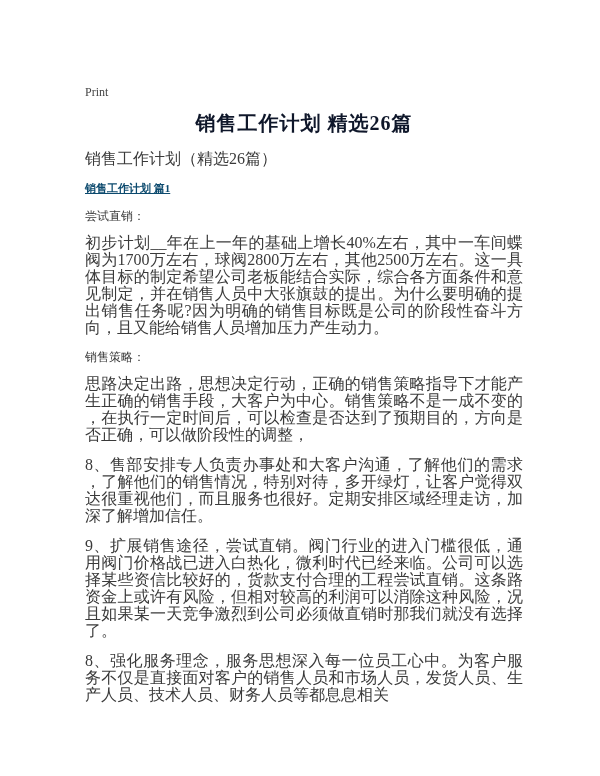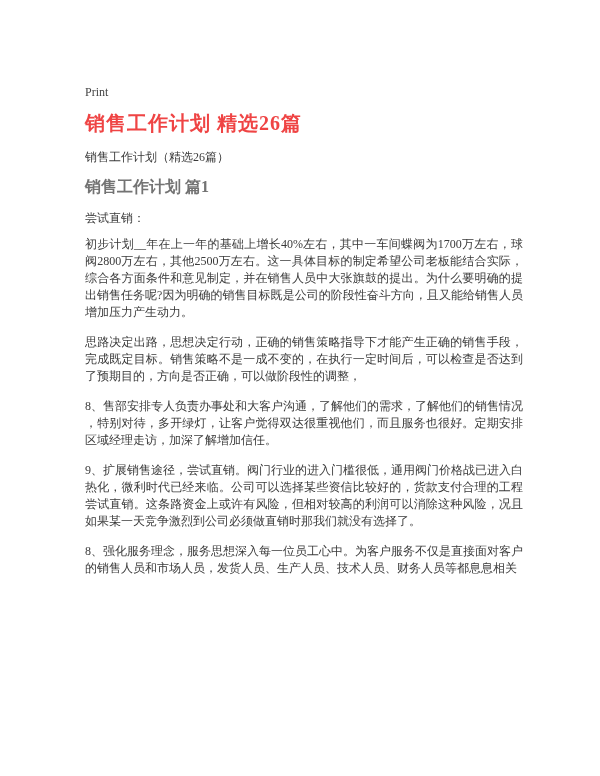--- a/index.html
+++ b/index.html
@@ -25,44 +25,45 @@
   .print-label {
     font-size: 12px;
     color: #444444;
     margin: 0 0 10px 0;
     cursor: pointer;
     display: inline-block;
   }
   .doc-title {
     font-size: 20px;
     font-weight: 700;
-    text-align: left;
+    text-align: center;
     margin: 0 0 12px 0;
-    color: #ef4444;
+    color: #0f172a;
     letter-spacing: 1px;
   }
   .doc-subtitle {
-    font-size: 12px;
+    font-size: 16px;
     font-weight: 400;
     margin: 0 0 11px 0;
     color: #3a3a3a;
   }
   .article-heading {
-    font-size: 16px;
+    font-size: 11px;
     font-weight: 700;
     margin: 0 0 12px 0;
-    color: #737373;
+    color: #0c4a6e;
+    text-decoration: underline;
   }
   .section-heading {
     font-size: 12px;
     margin: 0 0 9px 0;
     color: #3a3a3a;
   }
   p.body-para {
-    font-size: 12px;
+    font-size: 16px;
     line-height: 17px;
     margin: 0 0 13px 0;
     text-align: justify;
     line-break: anywhere;
     word-break: break-all;
     color: #3a3a3a;
   }
 </style>
 </head>
 <body>
@@ -74,22 +75,23 @@
   <h1 class="doc-title">销售工作计划 精选26篇</h1>
 
   <div class="doc-subtitle">销售工作计划（精选26篇）</div>
 
   <div class="article-heading">销售工作计划 篇1</div>
 
   <div class="section-heading">尝试直销：</div>
 
   <p class="body-para">初步计划__年在上一年的基础上增长40%左右，其中一车间蝶阀为1700万左右，球阀2800万左右，其他2500万左右。这一具体目标的制定希望公司老板能结合实际，综合各方面条件和意见制定，并在销售人员中大张旗鼓的提出。为什么要明确的提出销售任务呢?因为明确的销售目标既是公司的阶段性奋斗方向，且又能给销售人员增加压力产生动力。</p>
 
+  <div class="section-heading">销售策略：</div>
 
-  <p class="body-para">思路决定出路，思想决定行动，正确的销售策略指导下才能产生正确的销售手段，完成既定目标。销售策略不是一成不变的，在执行一定时间后，可以检查是否达到了预期目的，方向是否正确，可以做阶段性的调整，</p>
+  <p class="body-para">思路决定出路，思想决定行动，正确的销售策略指导下才能产生正确的销售手段，大客户为中心。销售策略不是一成不变的，在执行一定时间后，可以检查是否达到了预期目的，方向是否正确，可以做阶段性的调整，</p>
 
 
   <p class="body-para">8、售部安排专人负责办事处和大客户沟通，了解他们的需求，了解他们的销售情况，特别对待，多开绿灯，让客户觉得双达很重视他们，而且服务也很好。定期安排区域经理走访，加深了解增加信任。</p>
 
   <p class="body-para">9、扩展销售途径，尝试直销。阀门行业的进入门槛很低，通用阀门价格战已进入白热化，微利时代已经来临。公司可以选择某些资信比较好的，货款支付合理的工程尝试直销。这条路资金上或许有风险，但相对较高的利润可以消除这种风险，况且如果某一天竞争激烈到公司必须做直销时那我们就没有选择了。</p>
 
   <p class="body-para">8、强化服务理念，服务思想深入每一位员工心中。为客户服务不仅是直接面对客户的销售人员和市场人员，发货人员、生产人员、技术人员、财务人员等都息息相关</p>
 
 </div>
 

